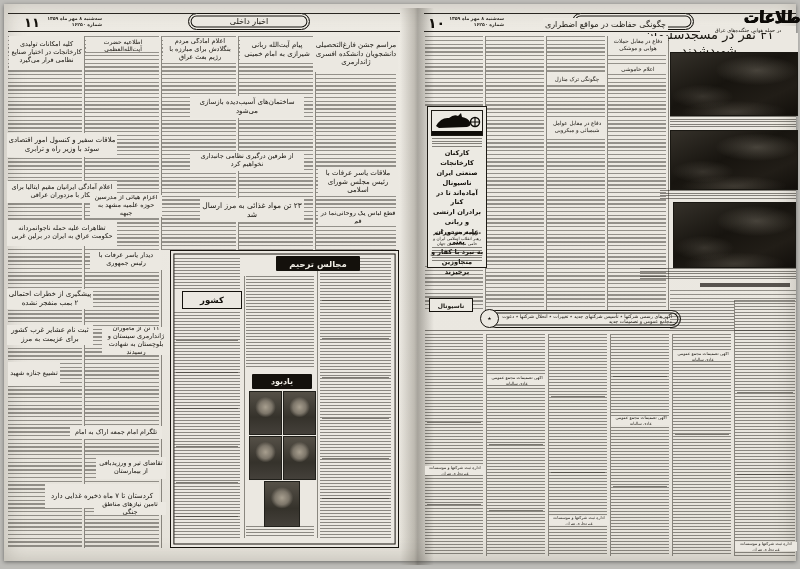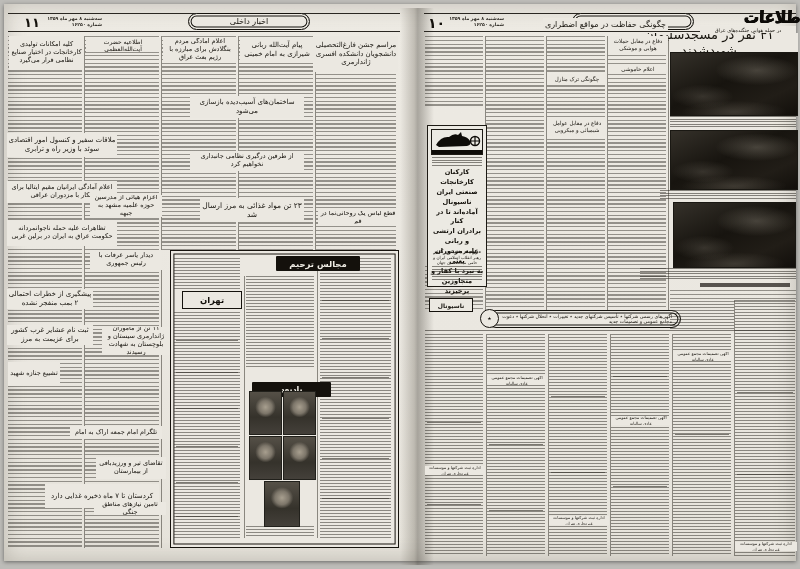--- a/index.html
+++ b/index.html
@@ -133,20 +133,21 @@
   <div class="hl" style="left:310px;top:32px;width:82px;height:36px;font-size:7px;">مراسم جشن فارغ‌التحصیلی دانشجویان دانشکده افسری ژاندارمری</div>
   <div class="hl" style="left:236px;top:34px;width:72px;height:24px;font-size:7px;">پیام آیت‌الله ربانی شیرازی به امام خمینی</div>
   <div class="hl" style="left:159px;top:34px;width:72px;height:24px;font-size:6.5px;">اعلام آمادگی مردم بنگلادش برای مبارزه با رژیم بعث عراق</div>
   <div class="hl" style="left:82px;top:34px;width:72px;height:14px;font-size:6px;">اطلاعیه حضرت آیت‌الله‌العظمی</div>
   <div class="hl" style="left:5px;top:32px;width:73px;height:34px;font-size:6.5px;">کلیه امکانات تولیدی کارخانجات در اختیار صنایع نظامی قرار می‌گیرد</div>
   <div class="hl" style="left:186px;top:92px;width:112px;height:22px;font-size:7px;">ساختمان‌های آسیب‌دیده بازسازی می‌شود</div>
   <div class="hl" style="left:3px;top:129px;width:108px;height:24px;font-size:7px;">ملاقات سفیر و کنسول امور اقتصادی سوئد با وزیر راه و ترابری</div>
   <div class="hl" style="left:186px;top:147px;width:112px;height:20px;font-size:6.5px;">از طرفین درگیری نظامی جانبداری نخواهیم کرد</div>
   <div class="hl" style="left:3px;top:177px;width:108px;height:22px;font-size:6.5px;">اعلام آمادگی ایرانیان مقیم ایتالیا برای پیکار با مزدوران عراقی</div>
   <div class="hl" style="left:86px;top:191px;width:70px;height:22px;font-size:6.5px;">اعزام هیأتی از مدرسین حوزه علمیه مشهد به جبهه</div>
+  <div class="hl" style="left:314px;top:165px;width:78px;height:26px;font-size:7px;">ملاقات یاسر عرفات با رئیس مجلس شورای اسلامی</div>
   <div class="hl" style="left:196px;top:194px;width:102px;height:24px;font-size:7.5px;">۲۳ تن مواد غذائی به مرز ارسال شد</div>
   <div class="hl" style="left:314px;top:207px;width:78px;height:13px;font-size:6.5px;">قطع لباس یک روحانی‌نما در قم</div>
   <div class="hl" style="left:3px;top:216px;width:108px;height:26px;font-size:6.5px;">تظاهرات علیه حمله ناجوانمردانه حکومت عراق به ایران در برلین غربی</div>
   <div class="hl" style="left:86px;top:246px;width:70px;height:20px;font-size:6.5px;">دیدار یاسر عرفات با رئیس جمهوری</div>
   <div class="hl" style="left:3px;top:285px;width:84px;height:20px;font-size:7px;">پیشگیری از خطرات احتمالی ۲ بمب منفجر نشده</div>
   <div class="hl" style="left:3px;top:321px;width:84px;height:20px;font-size:7px;">ثبت نام عشایر غرب کشور برای عزیمت به مرز</div>
   <div class="hl" style="left:98px;top:323px;width:66px;height:28px;font-size:6.5px;">۱۱ تن از مأموران ژاندارمری سیستان و بلوچستان به شهادت رسیدند</div>
   <div class="hl" style="left:4px;top:358px;width:50px;height:24px;font-size:6.5px;">تشییع جنازه شهید</div>
   <div class="hl" style="left:66px;top:422px;width:90px;height:13px;font-size:6.5px;">تلگرام امام جمعه اراک به امام</div>
   <div class="hl" style="left:92px;top:453px;width:68px;height:22px;font-size:6.5px;">تقاضای تیر و ورزیدبافی از بیمارستان</div>
@@ -167,22 +168,22 @@
   <div class="rule-h-thin" style="left:172px;top:442px;width:62px;"></div>
   <div class="rule-h-thin" style="left:172px;top:478px;width:62px;"></div>
   <div class="rule-h-thin" style="left:172px;top:512px;width:62px;"></div>
   <div class="rule-h-thin" style="left:318px;top:296px;width:67px;"></div>
   <div class="rule-h-thin" style="left:318px;top:334px;width:67px;"></div>
   <div class="rule-h-thin" style="left:318px;top:373px;width:67px;"></div>
   <div class="rule-h-thin" style="left:318px;top:414px;width:67px;"></div>
   <div class="rule-h-thin" style="left:318px;top:454px;width:67px;"></div>
   <div class="rule-h-thin" style="left:318px;top:494px;width:67px;"></div>
   <div class="black-label" style="left:272px;top:252px;width:84px;height:15px;font-size:8.5px;">مجالس ترحیم</div>
-  <div class="border-label" style="left:178px;top:287px;width:58px;height:16px;font-size:8.5px;">تهران</div>
-  <div class="black-label" style="left:248px;top:378px;width:79px;height:15px;font-size:8px;">یادبود</div>
+  <div class="border-label" style="left:178px;top:287px;width:58px;height:16px;font-size:8.5px;">کشور</div>
+  <div class="black-label" style="left:248px;top:370px;width:60px;height:15px;font-size:8px;">یادبود</div>
   <div class="portrait" style="left:245px;top:387px;width:31px;height:42px;"></div>
   <div class="portrait" style="left:279px;top:387px;width:31px;height:42px;"></div>
   <div class="portrait" style="left:245px;top:432px;width:31px;height:42px;"></div>
   <div class="portrait" style="left:279px;top:432px;width:31px;height:42px;"></div>
   <div class="portrait" style="left:260px;top:477px;width:34px;height:44px;"></div>
 
   <div class="fold"></div>
 
   <div class="rule-h" style="left:420px;top:9px;width:372px;"></div>
   <div class="num" style="left:424px;top:11px;font-size:14px;">۱۰</div>
@@ -206,21 +207,21 @@
   <div class="rule-v" style="left:480.5px;top:32px;height:274px;"></div>
   <div class="rule-v" style="left:541.5px;top:32px;height:274px;"></div>
   <div class="rule-v" style="left:602.5px;top:32px;height:274px;"></div>
   <div class="rule-v" style="left:663.5px;top:32px;height:274px;"></div>
 
   <div class="hl" style="left:604px;top:32px;width:58px;height:18px;font-size:5.5px;">دفاع در مقابل حملات هوایی و موشکی</div>
   <div class="hl" style="left:604px;top:60px;width:58px;height:10px;font-size:5.5px;">اعلام خاموشی</div>
   <div class="hl" style="left:543px;top:70px;width:58px;height:10px;font-size:5.5px;">چگونگی ترک منازل</div>
   <div class="hl" style="left:543px;top:114px;width:58px;height:18px;font-size:5.5px;">دفاع در مقابل عوامل شیمیائی و میکروبی</div>
 
-  <div class="adbox" style="left:423px;top:102px;width:58px;height:160px;margin-top:19px;">
+  <div class="adbox" style="left:423px;top:102px;width:58px;height:160px;">
     <div style="position:absolute;left:3px;top:3px;width:50px;height:24px;border:1px solid #1d1a14;">
       <svg viewBox="0 0 100 44" width="50" height="22">
         <path d="M8 30 Q18 12 34 14 Q44 6 52 10 L58 4 L60 12 Q72 14 76 22 Q80 30 70 32 L14 34 Z" fill="#0e0c08"></path>
         <circle cx="86" cy="22" r="9" fill="none" stroke="#0e0c08" stroke-width="3"></circle>
         <path d="M86 13 L86 31 M77 22 L95 22" stroke="#0e0c08" stroke-width="2.4"></path>
       </svg>
       <div style="position:absolute;left:0;bottom:0;width:100%;height:4px;background:#0e0c08;"></div>
     </div>
     <div class="txt-cap" style="left:4px;top:31px;width:50px;height:9px;"></div>
     <div class="display-ad" style="position:absolute;left:2px;top:42px;width:54px;font-size:6.6px;">

